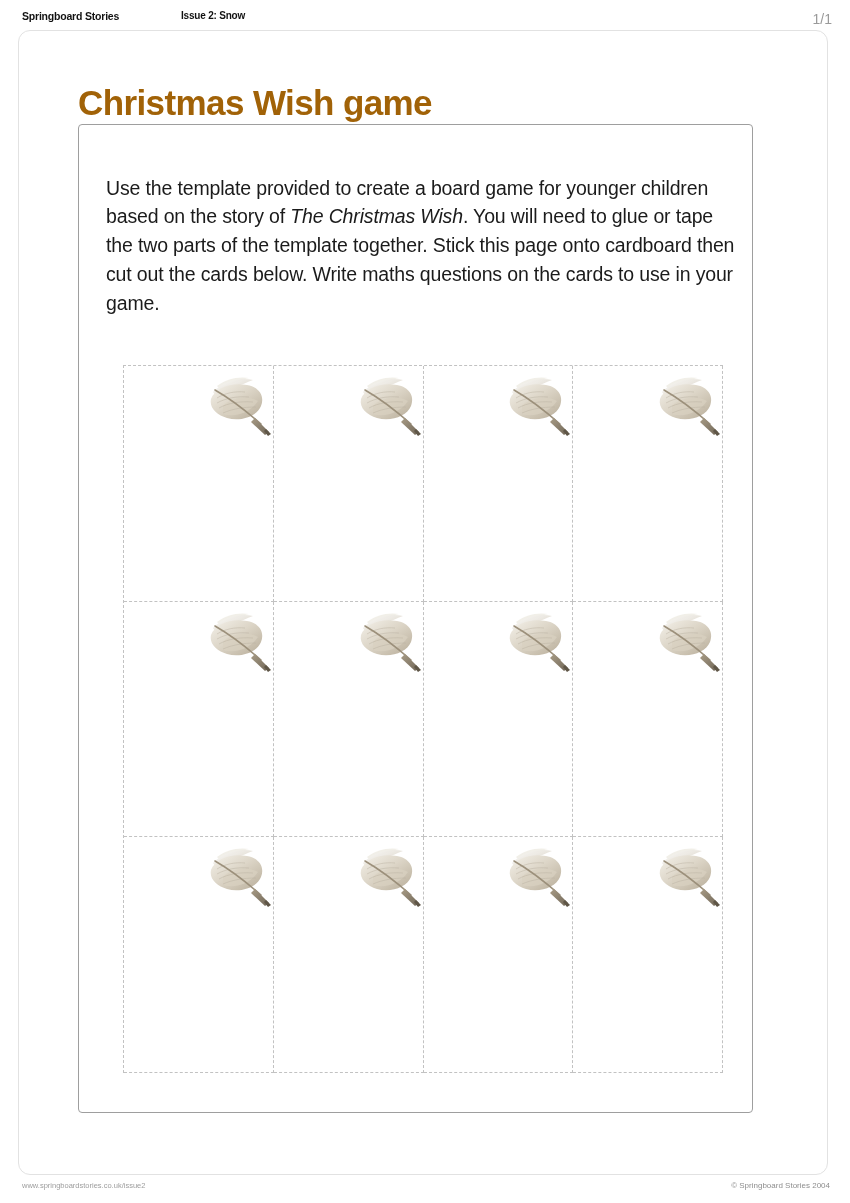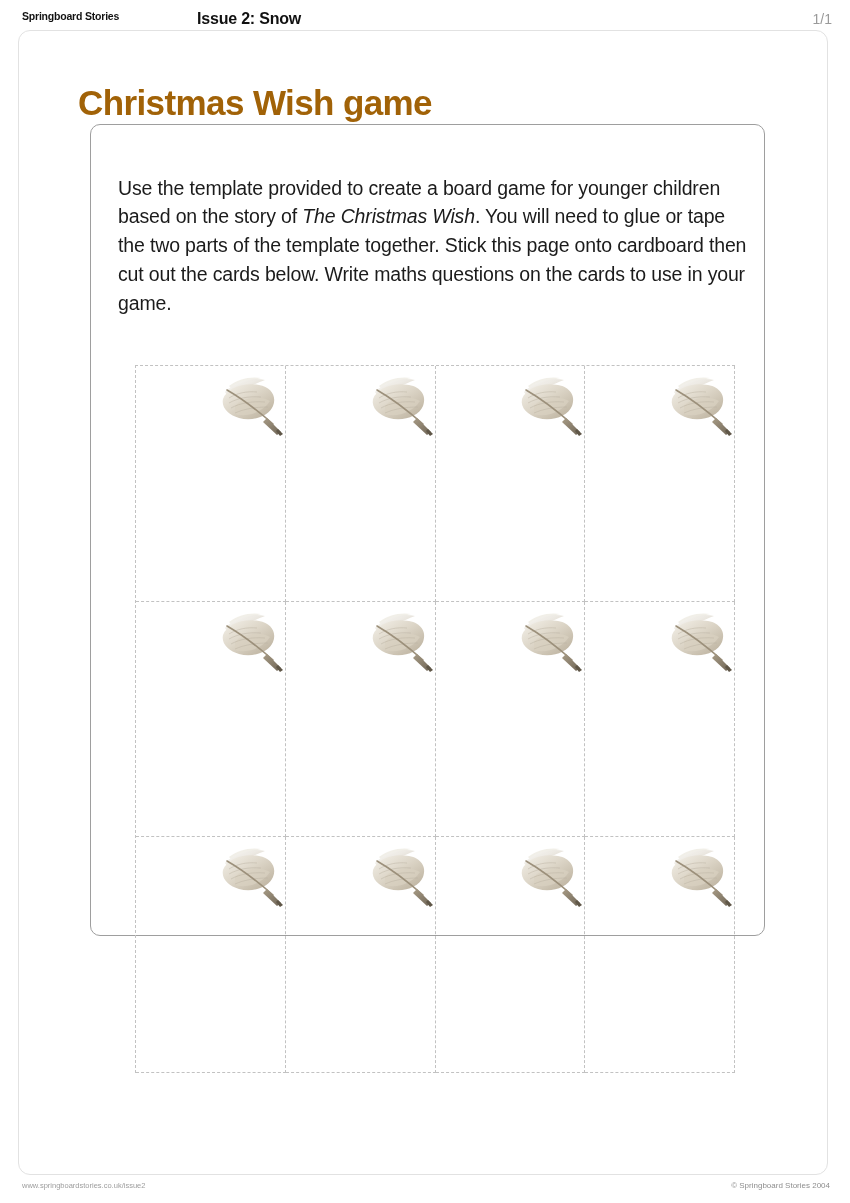--- a/index.html
+++ b/index.html
@@ -26,22 +26,22 @@
     position: absolute;
     left: 22px; top: 10px;
     font-size: 10.5px;
     font-weight: bold;
     color: #111111;
     letter-spacing: -0.2px;
     white-space: nowrap;
   }
   .hdr-issue {
     position: absolute;
-    left: 197px; top: 10px;
-    font-size: 16px;
+    left: 181px; top: 10px;
+    font-size: 10px;
     font-weight: bold;
     color: #111111;
     letter-spacing: -0.2px;
     white-space: nowrap;
   }
   .hdr-pageno {
     position: absolute;
     right: 18px; top: 11px;
     font-size: 14px;
     color: #9a9a9a;
@@ -69,26 +69,25 @@
     color: #a16207;
     letter-spacing: -0.6px;
     white-space: nowrap;
   }
 
   
   .content-panel {
     position: absolute;
     left: 78px; top: 124px;
     width: 675px;
-    height: 812px;
+    height: 989px;
     border: 1px solid #9e9e9e;
-    border-radius: 10px;
+    border-radius: 4px;
     background: #ffffff;
     box-sizing: border-box;
-    margin-left: 12px;
   }
 
   
   .instructions {
     position: absolute;
     left: 27px; top: 29px;
     width: 630px;
     font-size: 19.5px;
     line-height: 28.8px;
     color: #1b1b1b;

